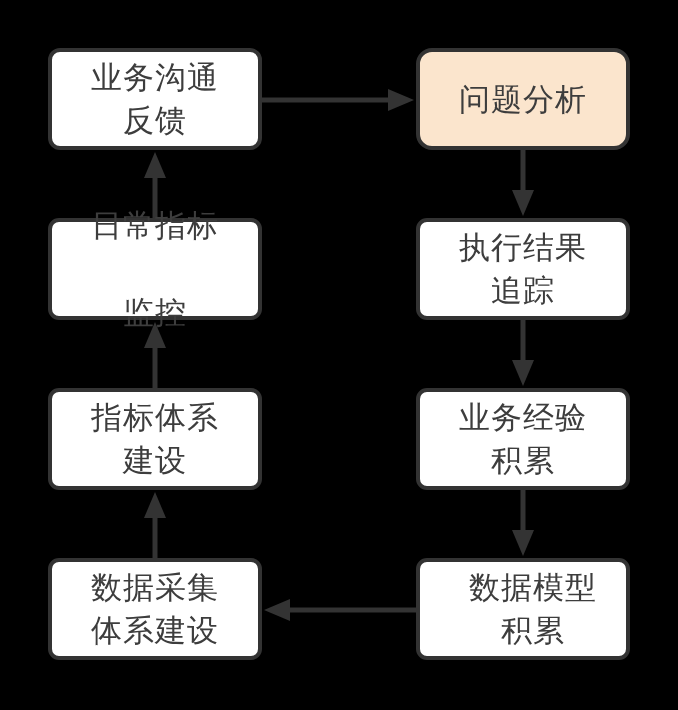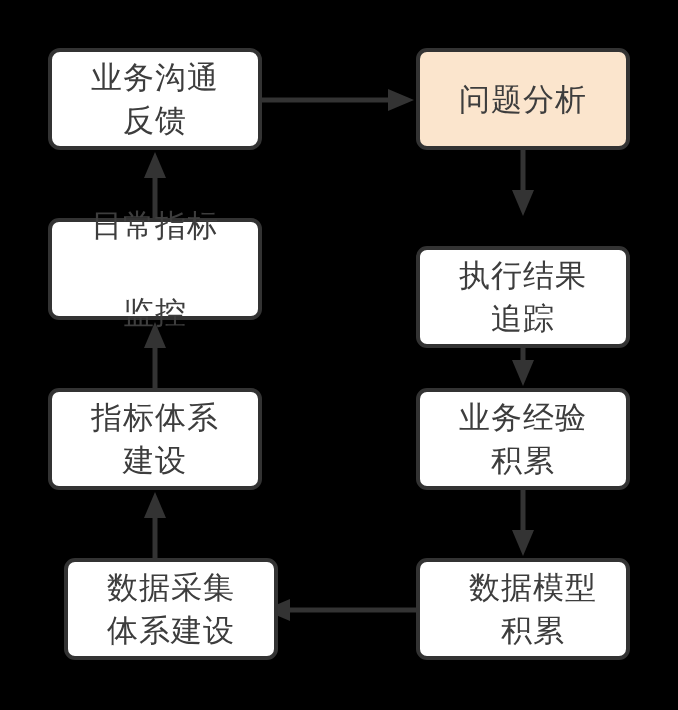--- a/index.html
+++ b/index.html
@@ -82,40 +82,40 @@
       <g>
         <line x1="155" y1="218" x2="155" y2="178" stroke="#333333" stroke-width="5"></line>
         <polygon points="155,152 166,178 144,178" fill="#333333"></polygon>
       </g>
     </svg>
   <div id="node-layer">
       <div class="node" style="left: 48px; top: 48px; width: 214px; height: 102px; border-radius: 12px;">
         <div class="node-line">业务沟通</div>
         <div class="node-line">反馈</div>
       </div>
-      <div class="node highlight" style="left: 416px; top: 48px; width: 214px; height: 102px;">
+      <div class="node highlight" style="left: 416px; top: 48px; width: 214px; height: 102px; border-radius: 16px;">
         <div class="node-line">问题分析</div>
       </div>
       <div class="node" style="left: 48px; top: 218px; width: 214px; height: 102px; gap: 44px;">
         <div class="node-line">日常指标</div>
         <div class="node-line">监控</div>
       </div>
-      <div class="node" style="left: 416px; top: 218px; width: 214px; height: 102px; margin-top: 28px;">
+      <div class="node" style="left: 416px; top: 218px; width: 214px; height: 102px;">
         <div class="node-line">执行结果</div>
         <div class="node-line">追踪</div>
       </div>
       <div class="node" style="left: 48px; top: 388px; width: 214px; height: 102px;">
         <div class="node-line">指标体系</div>
         <div class="node-line">建设</div>
       </div>
       <div class="node" style="left: 416px; top: 388px; width: 214px; height: 102px;">
         <div class="node-line">业务经验</div>
         <div class="node-line">积累</div>
       </div>
-      <div class="node" style="left: 48px; top: 558px; width: 214px; height: 102px; margin-left: 16px;">
+      <div class="node" style="left: 48px; top: 558px; width: 214px; height: 102px;">
         <div class="node-line">数据采集</div>
         <div class="node-line">体系建设</div>
       </div>
       <div class="node" style="left: 416px; top: 558px; width: 214px; height: 102px; padding-left: 20px;">
         <div class="node-line">数据模型</div>
         <div class="node-line">积累</div>
       </div>
     </div>
 </div>
 

